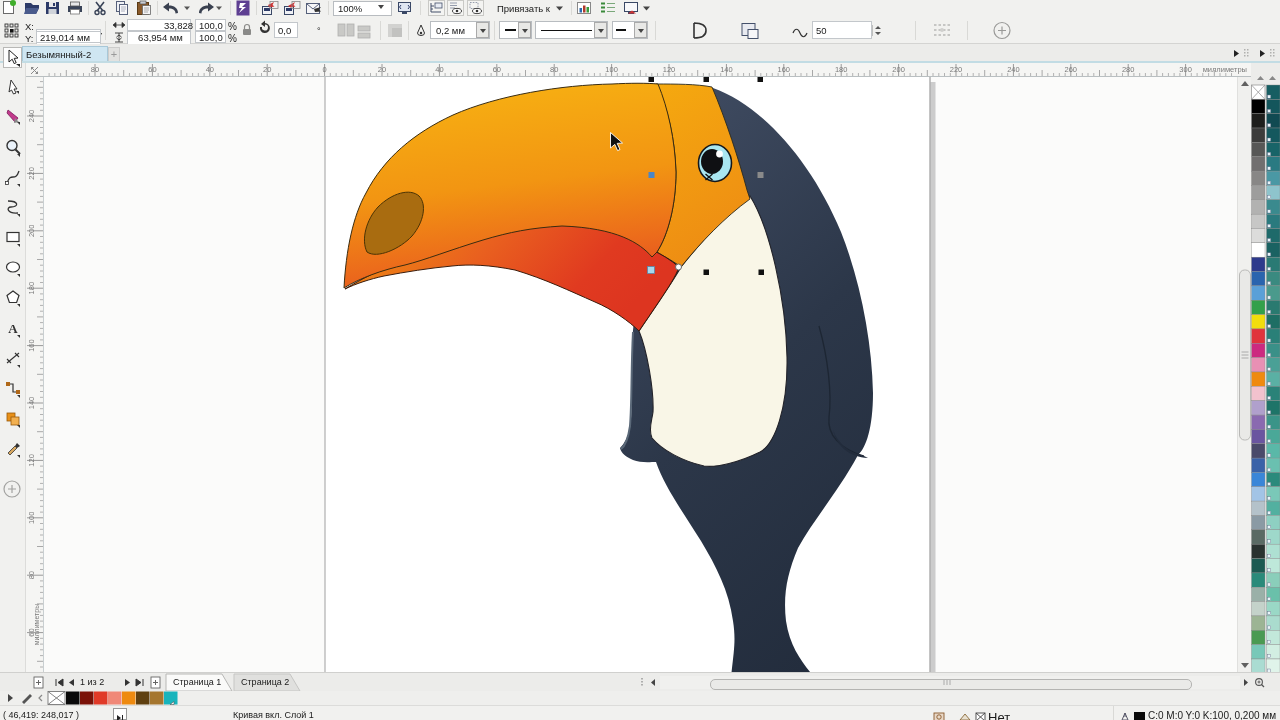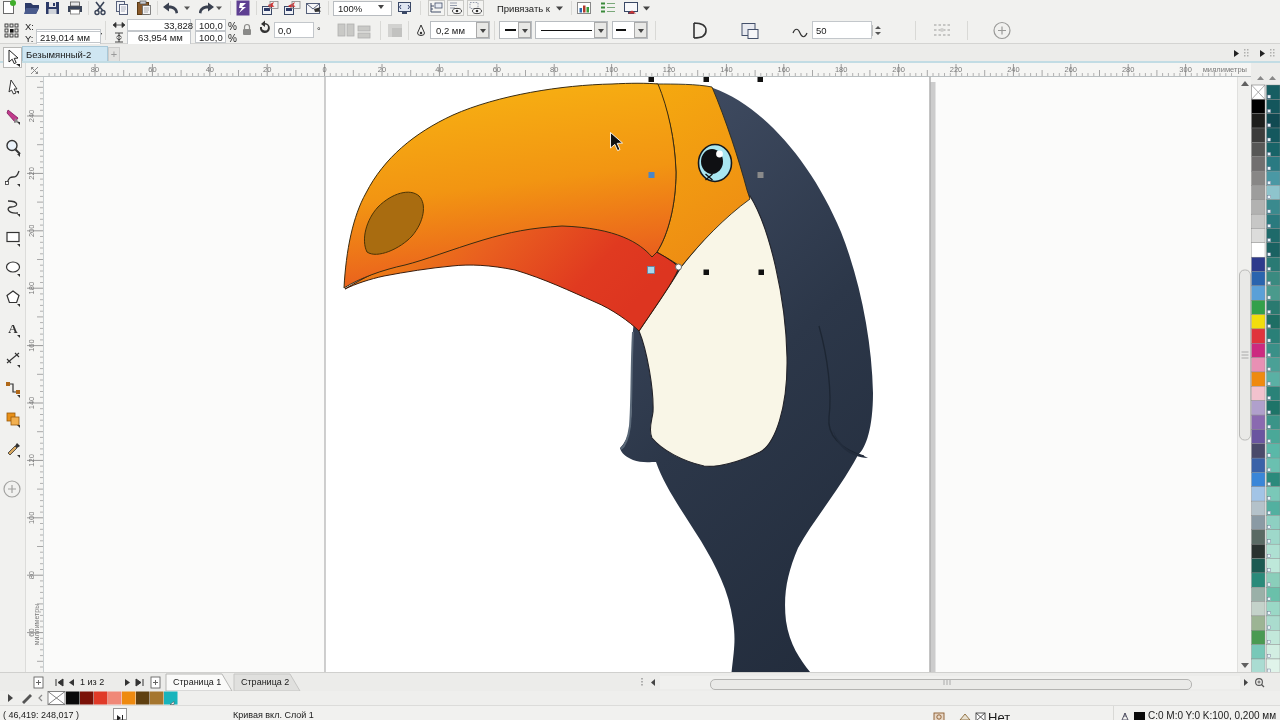--- a/index.html
+++ b/index.html
@@ -190,21 +190,21 @@
   <path d="M1002 9.5 v8 M998 13.5 h8" stroke="#9a9a98" stroke-width="1.2"></path>
 </svg>
 <div class="lbl" style="left:25px;top:4px;">X:</div>
 <div class="lbl" style="left:25px;top:16px;">Y:</div>
 <div class="fld" style="left:36px;top:12px;width:65px;height:28px;padding-left:31px;">133,147 мм</div>
 <div class="fld" style="left:36px;top:14px;width:65px;height:12px;">219,014 мм</div>
 <div class="fld" style="left:127px;top:2px;width:64px;height:12px;padding-left:36px;">33,828 мм</div>
 <div class="fld" style="left:127px;top:14px;width:64px;height:16px;text-align:center;">63,954 мм</div>
 <div class="fld" style="left:195px;top:2px;width:31px;height:12px;">100,0</div>
 <div class="fld" style="left:195px;top:14px;width:31px;height:12px;">100,0</div>
-<div class="fld" style="left:274px;top:5px;width:40px;height:16px;line-height:15px;">0,0</div>
+<div class="fld" style="left:274px;top:5px;width:24px;height:16px;line-height:15px;">0,0</div>
 <div class="cmb" style="left:430px;top:4px;width:60px;height:18px;"></div>
 <div class="lbl" style="left:436px;top:8px;">0,2 мм</div>
 <div class="car" style="left:476px;top:5px;width:13px;height:16px;"></div>
 <div class="cmb" style="left:499px;top:4px;width:33px;height:18px;"></div>
 <div class="car" style="left:518px;top:5px;width:13px;height:16px;"></div>
 <div class="cmb" style="left:535px;top:4px;width:73px;height:18px;"></div>
 <div class="car" style="left:594px;top:5px;width:13px;height:16px;"></div>
 <div class="cmb" style="left:612px;top:4px;width:36px;height:18px;"></div>
 <div class="car" style="left:634px;top:5px;width:13px;height:16px;"></div>
 <div class="fld" style="left:812px;top:4px;width:60px;height:18px;line-height:17px;">50</div>

